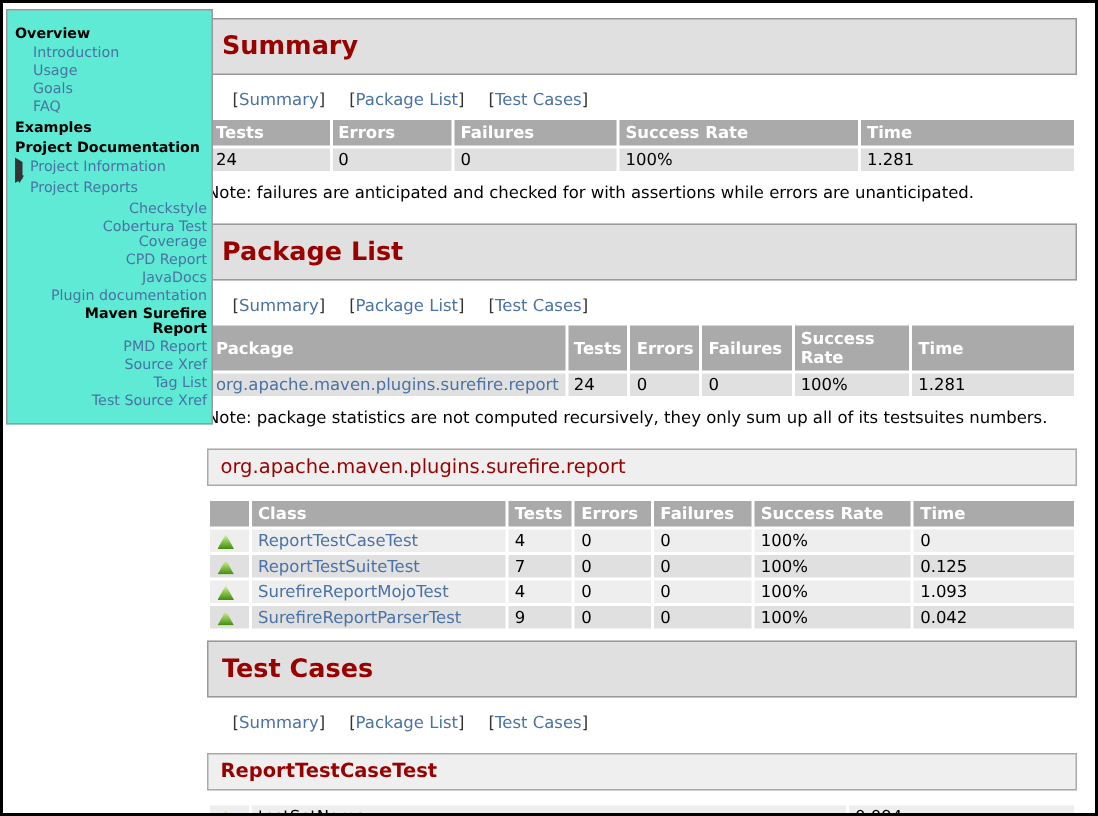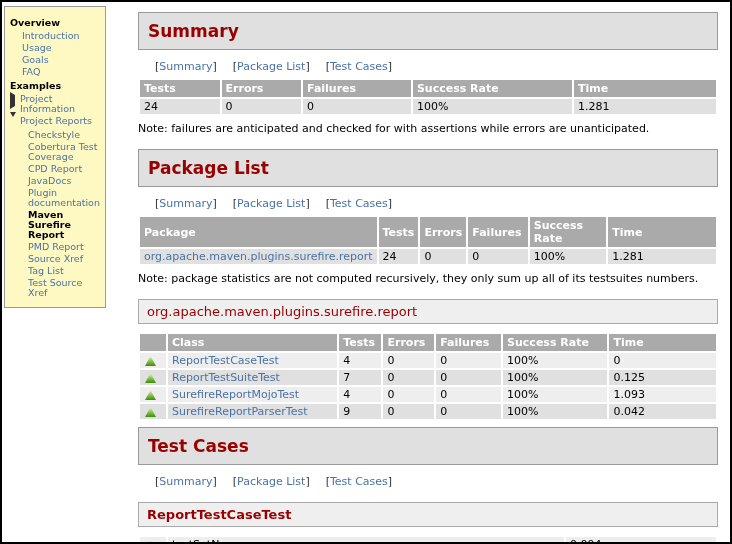--- a/index.html
+++ b/index.html
@@ -8,33 +8,33 @@
   }
   *{box-sizing:border-box;}
   html,body{margin:0;padding:0;background:#888;}
   body{font-family:"DejaVu Sans",sans-serif;}
   .window{
     position:relative;width:732px;height:544px;background:#fff;
     border:2px solid #000;overflow:hidden;
   }
   
   .sidebar{
-    position:absolute;left:2px;top:4px;width:102px;min-height:248px;
-    background:#fef9c3;border:1px solid #999;padding:8px 3px 8px 5px;
+    position:absolute;left:2px;top:4px;width:138px;min-height:248px;
+    background:#5eead4;border:1px solid #999;padding:8px 3px 8px 5px;
     font-size:9.5px;line-height:10px;color:#000;
   }
   .side-heading{font-weight:bold;margin:3px 0 2px 0;}
   .side-list{margin:0;padding:0;list-style:none;}
   .side-list .slink{display:block;padding:1px 0 1px 12px;}
   .slink{color:var(--link);text-decoration:none;cursor:pointer;}
   .side-item{display:flex;align-items:flex-start;padding:1px 0;}
   .arrow-box{width:10px;flex:0 0 10px;padding-top:2px;}
   .tri-right{width:0;height:0;border-left:5px solid #333;border-top:3px solid transparent;border-bottom:3px solid transparent;}
   .tri-down{width:0;height:0;border-top:5px solid #333;border-left:3px solid transparent;border-right:3px solid transparent;}
-  .reports-list .slink{padding-left:18px;}
+  .reports-list .slink{padding-left:18px;text-align:right;}
   .side-list .slink.current,.reports-list .slink.current{color:#000;font-weight:bold;cursor:default;}
   .logo-box{
     margin:16px 0 0 18px;width:76px;height:31px;border:1px solid #555;background:#fff;
     position:relative;cursor:pointer;
   }
   .builtby{position:absolute;left:3px;top:2px;font-size:7.5px;color:#222;}
   .feather{position:absolute;right:1px;top:1px;}
   .brand{position:absolute;left:0;right:0;bottom:1px;text-align:center;font-size:14px;font-weight:bold;color:#000;letter-spacing:0.5px;}
   
   .main{margin:10px 12px 0 136px;font-size:11px;color:#000;}
@@ -79,20 +79,21 @@
         <li>
           <a class="slink">Goals</a>
         </li>
         <li>
           <a class="slink">FAQ</a>
         </li>
     </ul>
 
     <div class="side-heading">Examples</div>
 
+    <div class="side-heading">Project Documentation</div>
 
     <div class="side-item">
       <span class="arrow-box"><span class="tri-right"></span></span>
       <a class="slink" style="padding-left:0;">Project Information</a>
     </div>
     <div class="side-item">
       <span class="arrow-box"><span class="tri-down"></span></span>
       <a class="slink" style="padding-left:0;">Project Reports</a>
     </div>
 

